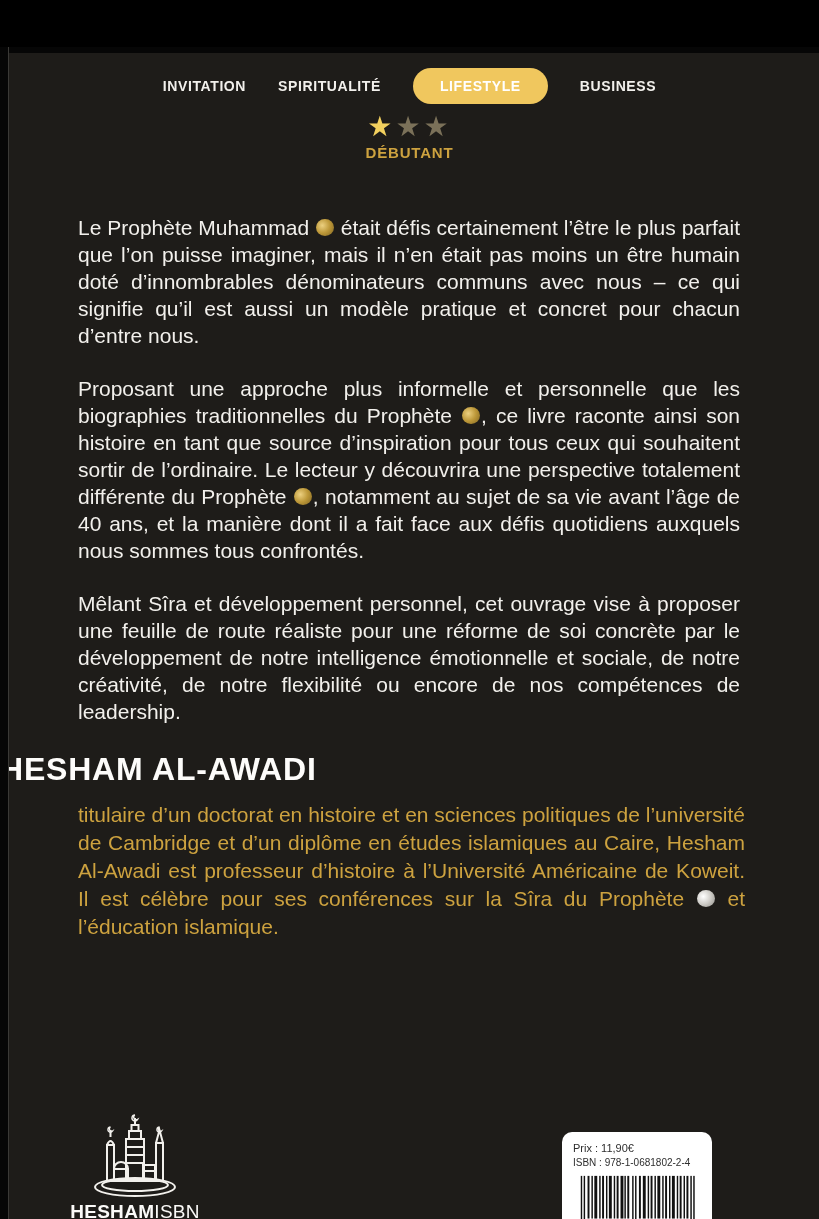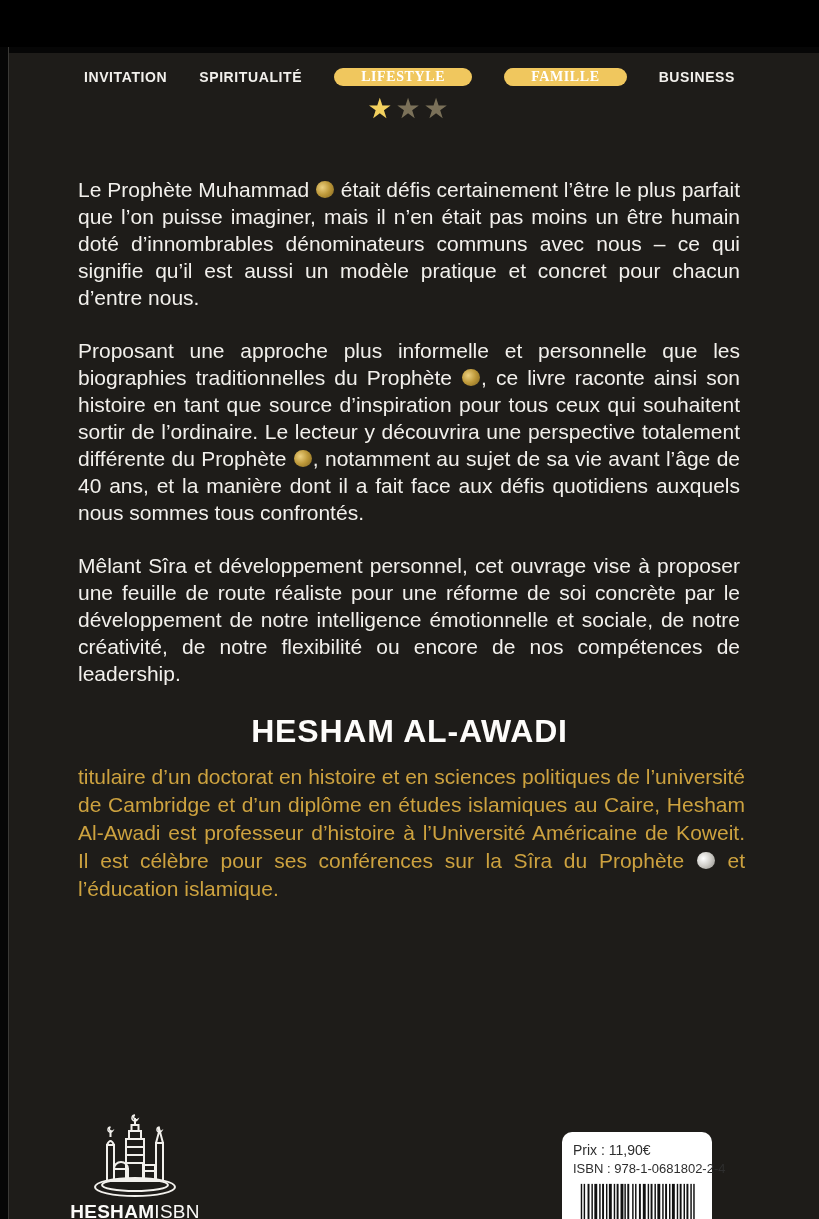--- a/index.html
+++ b/index.html
@@ -21,23 +21,22 @@
     padding-top:21px;
     display:flex; justify-content:center; align-items:center; gap:32px;
   }
   .cat {
     color:var(--text-white,#f2f0ec);
     font-size:14px; font-weight:bold; letter-spacing:0.6px;
   }
   .cat.pill {
     background:var(--accent-yellow,#f0c75e);
     color:var(--pill-text,#ffffff);
-    padding:1px 27px;
+    padding:10px 27px;
     border-radius:19px;
-    font-family:Liberation Serif, serif;
   }
 
   
   .stars { margin-top:9px; text-align:center; font-family:"DejaVu Sans",sans-serif; font-size:28px; line-height:1; letter-spacing:3px; }
   .star.filled { color:var(--star-filled,#f2d05e); }
   .star.empty  { color:var(--star-empty,#7b7159); }
 
   .level-label {
     margin-top:3px; text-align:center;
     color:var(--gold-text,#d2a643);
@@ -55,21 +54,21 @@
 
   .pbuh-gold, .pbuh-silver {
     display:inline-block; width:0.85em; height:0.8em;
     border-radius:50%; vertical-align:-0.06em; margin:0 0.05em;
   }
   .pbuh-gold   { background:radial-gradient(circle at 35% 38%, #ecd080 0%, var(--pbuh-gold,#bd9839) 48%, #7e6320 100%); }
   .pbuh-silver { background:radial-gradient(circle at 35% 38%, #ffffff 0%, #cfcdc8 48%, #8d8b85 100%); }
 
   
   .author-name {
-    margin:20px 0 0 0; text-align:center;
+    margin:20px 0 0 0; text-align:left;
     color:#fdfcfa; font-size:32px; font-weight:800; letter-spacing:0.8px;
   }
   .author-bio {
     margin:13px 74px 0 78px;
     color:var(--gold-text,#cda23f);
     font-size:21px; line-height:28px;
     text-align:justify;
   }
 
   
@@ -83,41 +82,41 @@
 
   
   .barcode-box {
     position:absolute; left:562px; top:1085px;
     width:150px; height:160px;
     background:var(--barcode-bg,#ffffff);
     border-radius:10px;
     padding:10px 11px 0 11px;
     color:var(--barcode-text,#2e2e2e);
   }
-  .barcode-box .price { font-size:14px; margin-bottom:3px; }
-  .barcode-box .isbn  { font-size:13px; white-space:nowrap; }
+  .barcode-box .price { font-size:11px; margin-bottom:3px; }
+  .barcode-box .isbn  { font-size:10px; white-space:nowrap; }
   .barcode-box svg { display:block; margin-top:5px; }
   .barcode-box svg text { font-family:"Liberation Sans",sans-serif; font-size:11px; fill:#222; }
 </style>
 </head>
 <body>
 
 <div class="cover">
   <div class="edge-top"></div>
   <div class="edge-left"></div>
 
   <div class="categories" id="categories-row">
       <div class="cat">INVITATION</div>
       <div class="cat">SPIRITUALITÉ</div>
       <div class="cat pill">LIFESTYLE</div>
-      <div class="cat pill">FAMILLE</div>
       <div class="cat">BUSINESS</div>
     </div>
 
   <div class="stars" id="stars-row"><span class="star filled">★</span><span class="star empty">★</span><span class="star empty">★</span></div>
+  <div class="level-label">DÉBUTANT</div>
 
   <div class="description" id="description">
       <p><span>Le Prophète Muhammad </span><span class="pbuh-gold" title="ﷺ"></span><span> était défis certainement l’être le plus parfait que l’on puisse imaginer, mais il n’en était pas moins un être humain doté d’innombrables dénominateurs communs avec nous – ce qui signifie qu’il est aussi un modèle pratique et concret pour chacun d’entre nous.</span></p>
       <p><span>Proposant une approche plus informelle et personnelle que les biographies traditionnelles du Prophète </span><span class="pbuh-gold" title="ﷺ"></span><span>, ce livre raconte ainsi son histoire en tant que source d’inspiration pour tous ceux qui souhaitent sortir de l’ordinaire. Le lecteur y découvrira une perspective totalement différente du Prophète </span><span class="pbuh-gold" title="ﷺ"></span><span>, notamment au sujet de sa vie avant l’âge de 40 ans, et la manière dont il a fait face aux défis quotidiens auxquels nous sommes tous confrontés.</span></p>
       <p><span>Mêlant Sîra et développement personnel, cet ouvrage vise à proposer une feuille de route réaliste pour une réforme de soi concrète par le développement de notre intelligence émotionnelle et sociale, de notre créativité, de notre flexibilité ou encore de nos compétences de leadership.</span></p>
     </div>
 
   <h1 class="author-name">HESHAM AL-AWADI</h1>
   <p class="author-bio" id="author-bio"><span>titulaire d’un doctorat en histoire et en sciences politiques de l’université de Cambridge et d’un diplôme en études islamiques au Caire, Hesham Al-Awadi est professeur d’histoire à l’Université Américaine de Koweit. Il est célèbre pour ses conférences sur la Sîra du Prophète </span><span class="pbuh-silver" title="ﷺ"></span><span> et l’éducation islamique.</span></p>
 

